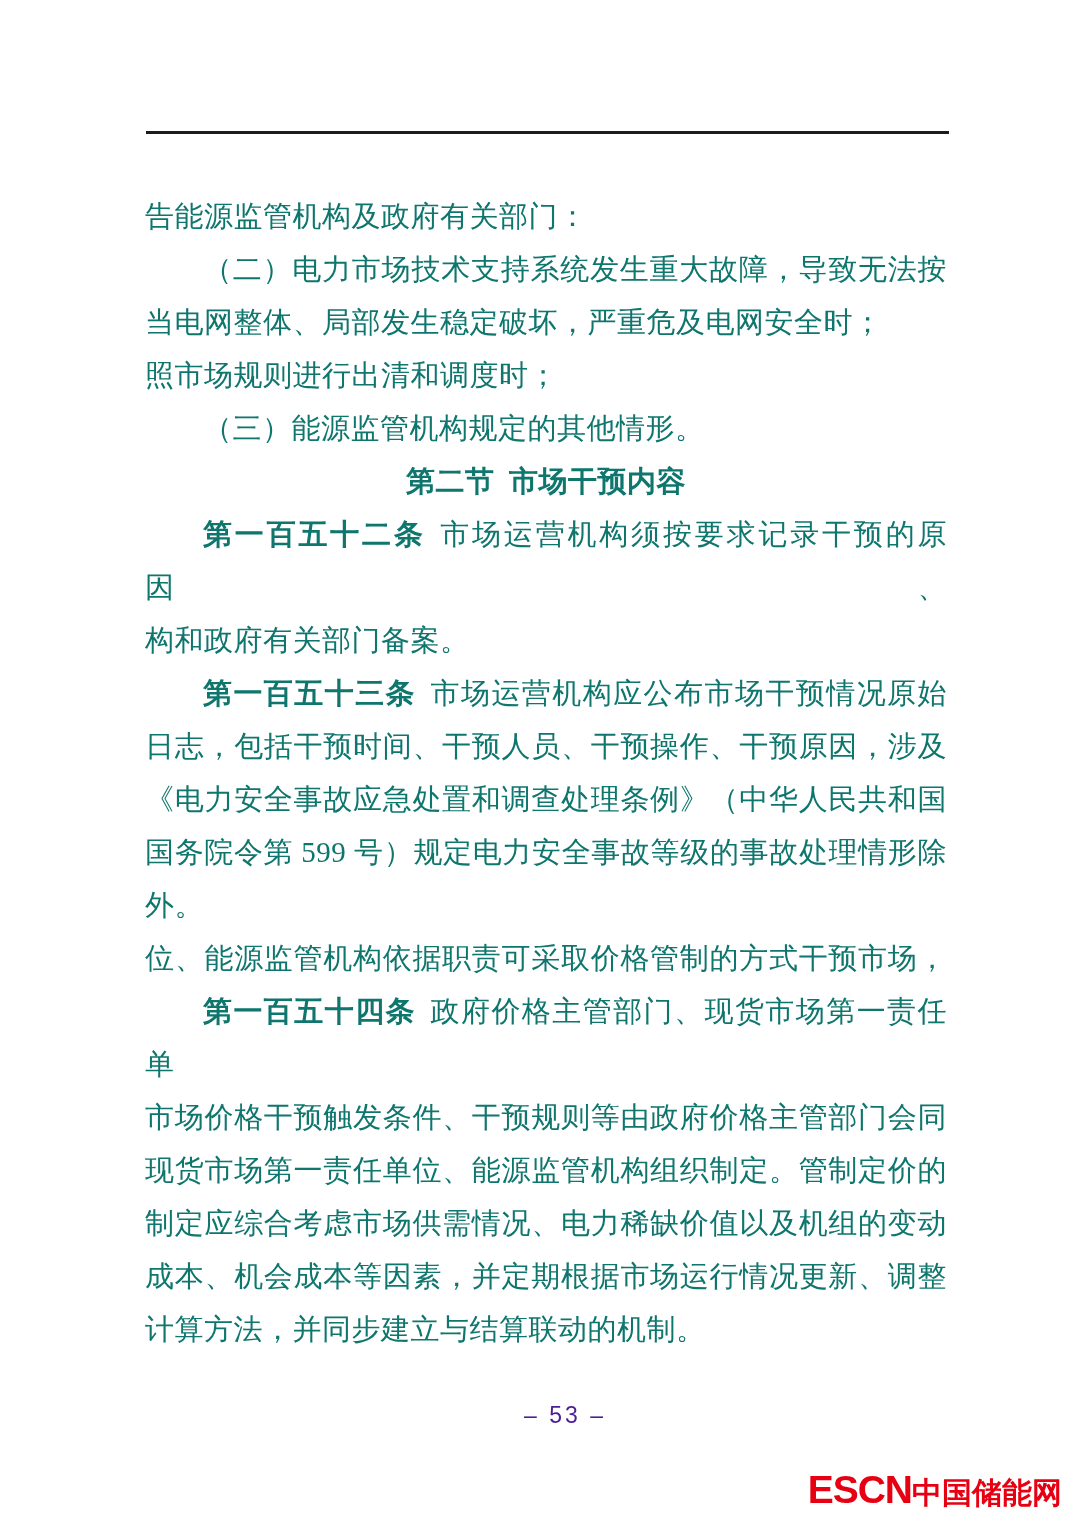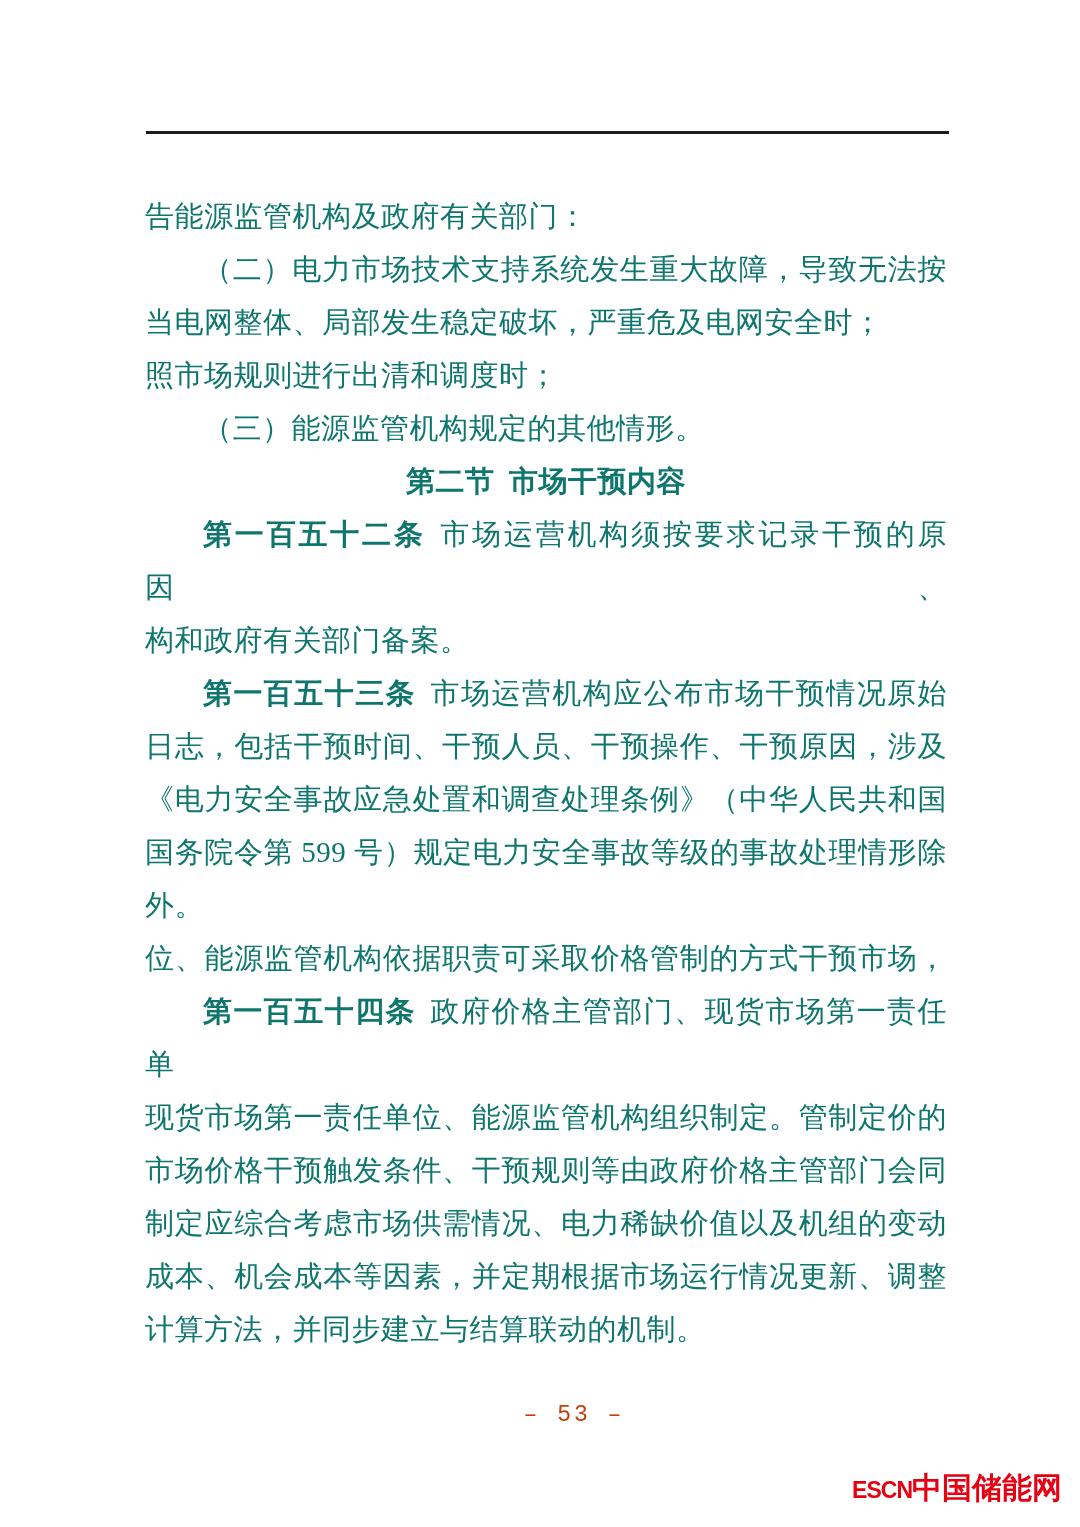--- a/index.html
+++ b/index.html
@@ -57,42 +57,42 @@
   }
   .doc-line.bold {
     font-weight: bold;
   }
   .lead {
     font-weight: bold;
     margin-right: 0.5em;
   }
   .page-number {
     position: absolute;
-    left: 154px;
+    left: 145px;
     top: 1402px;
     width: 840px;
     text-align: center;
     font-size: 23px;
     letter-spacing: 3px;
-    color: #c2410c;
-    font-family: Liberation Mono, monospace;
+    color: #4c1d95;
+    font-family: Liberation Sans, sans-serif;
   }
   .escn-logo {
     position: absolute;
     right: 18px;
     top: 1468px;
     display: flex;
     align-items: baseline;
     color: #e60012;
     font-weight: bold;
     white-space: nowrap;
   }
   .escn-logo .latin {
     font-family: "Liberation Sans", "DejaVu Sans", sans-serif;
-    font-size: 23px;
+    font-size: 39px;
     letter-spacing: -1px;
   }
   .escn-logo .cn {
     font-family: Liberation Sans, sans-serif;
     font-size: 30px;
     letter-spacing: 0px;
   }
 </style>
 </head>
 <body>
@@ -110,22 +110,22 @@
       <div class="doc-line center bold"><span class="lead">第二节</span>市场干预内容</div>
       <div class="doc-line justify indent"><span class="lead">第一百五十二条</span>市场运营机构须按要求记录干预的原因、</div>
       <div class="doc-line">构和政府有关部门备案。</div>
       <div class="doc-line justify indent"><span class="lead">第一百五十三条</span>市场运营机构应公布市场干预情况原始</div>
       <div class="doc-line justify">日志，包括干预时间、干预人员、干预操作、干预原因，涉及</div>
       <div class="doc-line justify">《电力安全事故应急处置和调查处理条例》（中华人民共和国</div>
       <div class="doc-line justify">国务院令第 599 号）规定电力安全事故等级的事故处理情形除</div>
       <div class="doc-line">外。</div>
       <div class="doc-line justify">位、能源监管机构依据职责可采取价格管制的方式干预市场，</div>
       <div class="doc-line justify indent"><span class="lead">第一百五十四条</span>政府价格主管部门、现货市场第一责任单</div>
+      <div class="doc-line justify">市场价格干预触发条件、干预规则等由政府价格主管部门会同</div>
       <div class="doc-line justify">现货市场第一责任单位、能源监管机构组织制定。管制定价的</div>
-      <div class="doc-line justify">市场价格干预触发条件、干预规则等由政府价格主管部门会同</div>
       <div class="doc-line justify">制定应综合考虑市场供需情况、电力稀缺价值以及机组的变动</div>
       <div class="doc-line justify">成本、机会成本等因素，并定期根据市场运行情况更新、调整</div>
       <div class="doc-line">计算方法，并同步建立与结算联动的机制。</div>
     </div>
 
   <div class="page-number">– 53 –</div>
 
   <div class="escn-logo" style="color: rgb(230, 0, 18);">
     <span class="latin">ESCN</span>
     <span class="cn">中国储能网</span>

